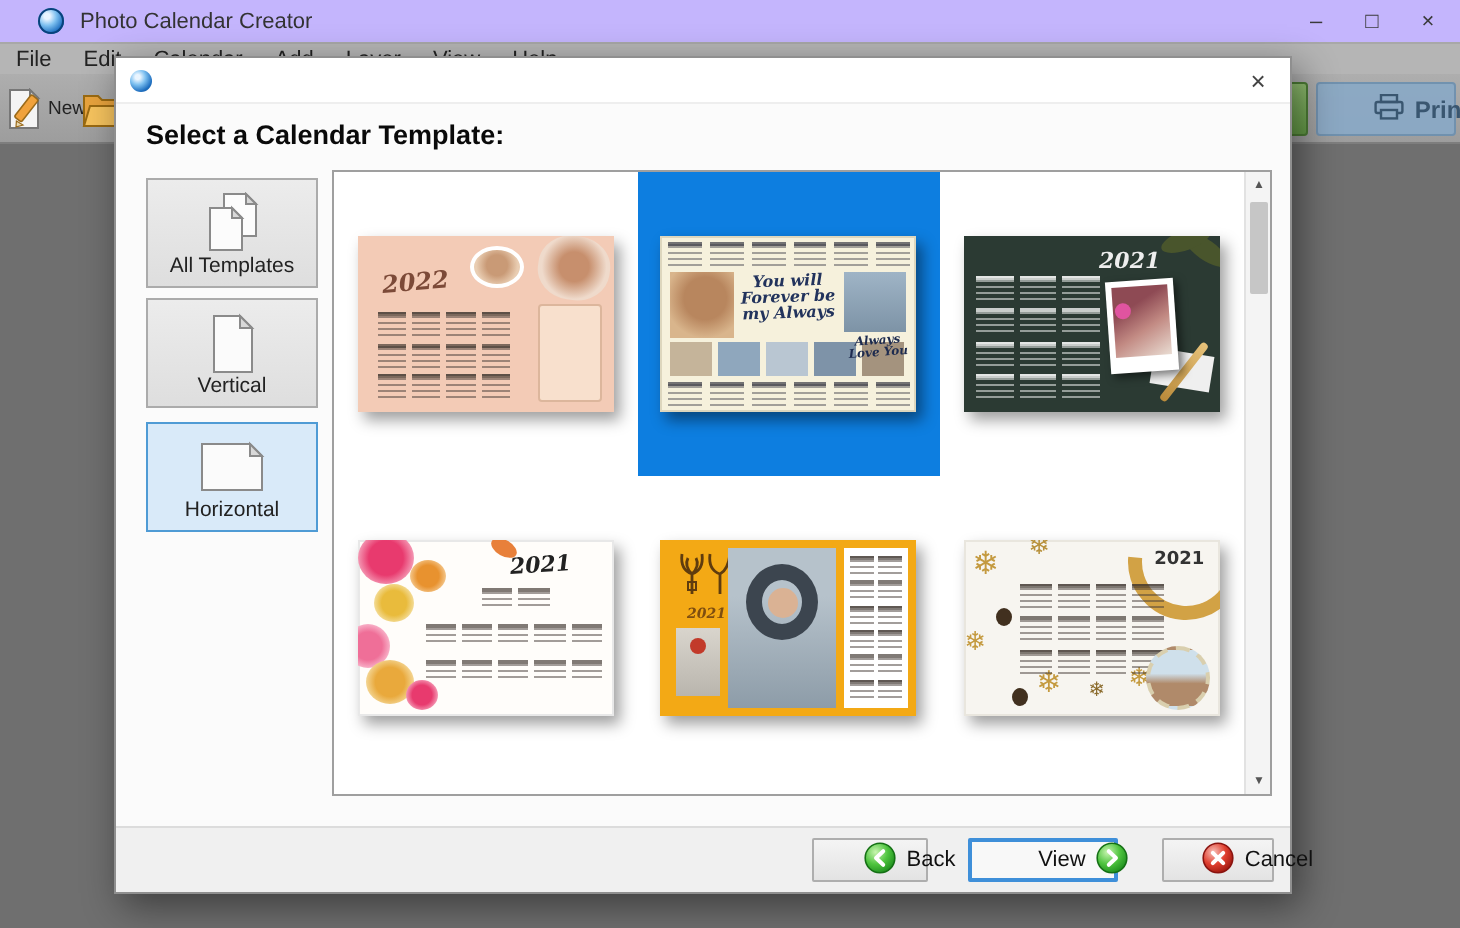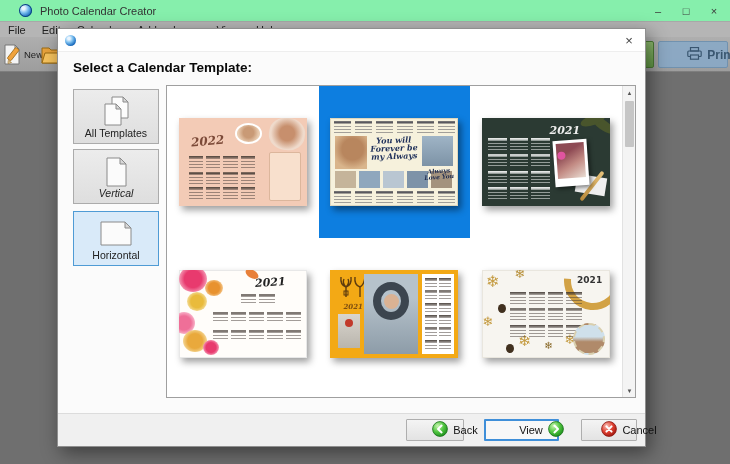--- a/index.html
+++ b/index.html
@@ -1,21 +1,21 @@
 <!DOCTYPE html>
 <html><head>
 <meta charset="utf-8">
 <style>
   html,body{margin:0;padding:0;}
   body{width:730px;height:464px;overflow:hidden;font-family:"Liberation Sans","DejaVu Sans",sans-serif;
        -webkit-font-smoothing:antialiased;}
   .stage{position:relative;width:730px;height:464px;background:#6f6f6f;}
 
   
-  .titlebar{position:absolute;left:0;top:0;width:730px;height:22px;background:#86efac;
+  .titlebar{position:absolute;left:0;top:0;width:730px;height:22px;background:#c4b5fd;
             display:flex;align-items:center;border-bottom:1px solid #a8a8a8;box-sizing:border-box;}
   .app-ico{width:13px;height:13px;border-radius:50%;margin-left:19px;
            background:radial-gradient(circle at 35% 32%, #eaf5ff 0 12%, #7dc0f0 38%, #1f6fc0 70%, #0b4a8a 100%);
            box-shadow:inset 0 0 0 1px #09427c;}
   .title-txt{font-size:11px;color:#333;margin-left:8px;}
   .win-controls{position:absolute;right:2px;top:0;height:22px;display:flex;}
   .win-btn{width:28px;height:22px;display:flex;align-items:center;justify-content:center;
            font-size:11px;color:#3a3a3a;cursor:default;}
   .menubar{position:absolute;left:0;top:22px;width:730px;height:15px;background:#b5b5b5;
            display:flex;align-items:center;font-size:11px;color:#222;}
@@ -43,21 +43,21 @@
   .dlg-title{font-size:11px;color:#222;margin-left:7px;}
   .dlg-close{position:absolute;right:7px;top:0;width:18px;height:22px;display:flex;align-items:center;
              justify-content:center;font-size:13px;color:#444;}
   .dlg-heading{position:absolute;left:15px;top:31px;font-size:13.5px;font-weight:bold;color:#0a0a0a;}
 
   .side-btn{position:absolute;left:15px;width:86px;height:55px;background:linear-gradient(#ececec,#dedede);
             border:1px solid #ababab;box-sizing:border-box;display:flex;flex-direction:column;align-items:center;
             justify-content:flex-end;padding-bottom:4px;font-size:10.5px;color:#222;}
   .side-btn svg{position:absolute;top:6px;left:50%;transform:translateX(-50%);}
   .side-btn.sel{background:#d9eaf9;border:1px solid #4f9bd5;}
-  .sb-1{top:60px;} .sb-2{top:120px;font-style:italic;} .sb-3{top:182px;}
+  .sb-1{top:60px;} .sb-2{top:120px;} .sb-3{top:182px;}
 
   .tpl-panel{position:absolute;left:108px;top:56px;width:470px;height:313px;background:#fff;
              border:1px solid #9f9f9f;box-sizing:border-box;}
   .tpl-scroll{position:absolute;right:0;top:0;width:13px;height:100%;background:#f4f4f4;
               border-left:1px solid #e2e2e2;box-sizing:border-box;}
   .sc-arrow{position:absolute;left:0;width:13px;height:13px;display:flex;align-items:center;justify-content:center;
             font-size:6px;color:#555;}
   .sc-up{top:0;} .sc-down{bottom:0;}
   .sc-thumb{position:absolute;left:2px;top:15px;width:9px;height:46px;background:#c6c6c6;border-radius:1px;}
 

